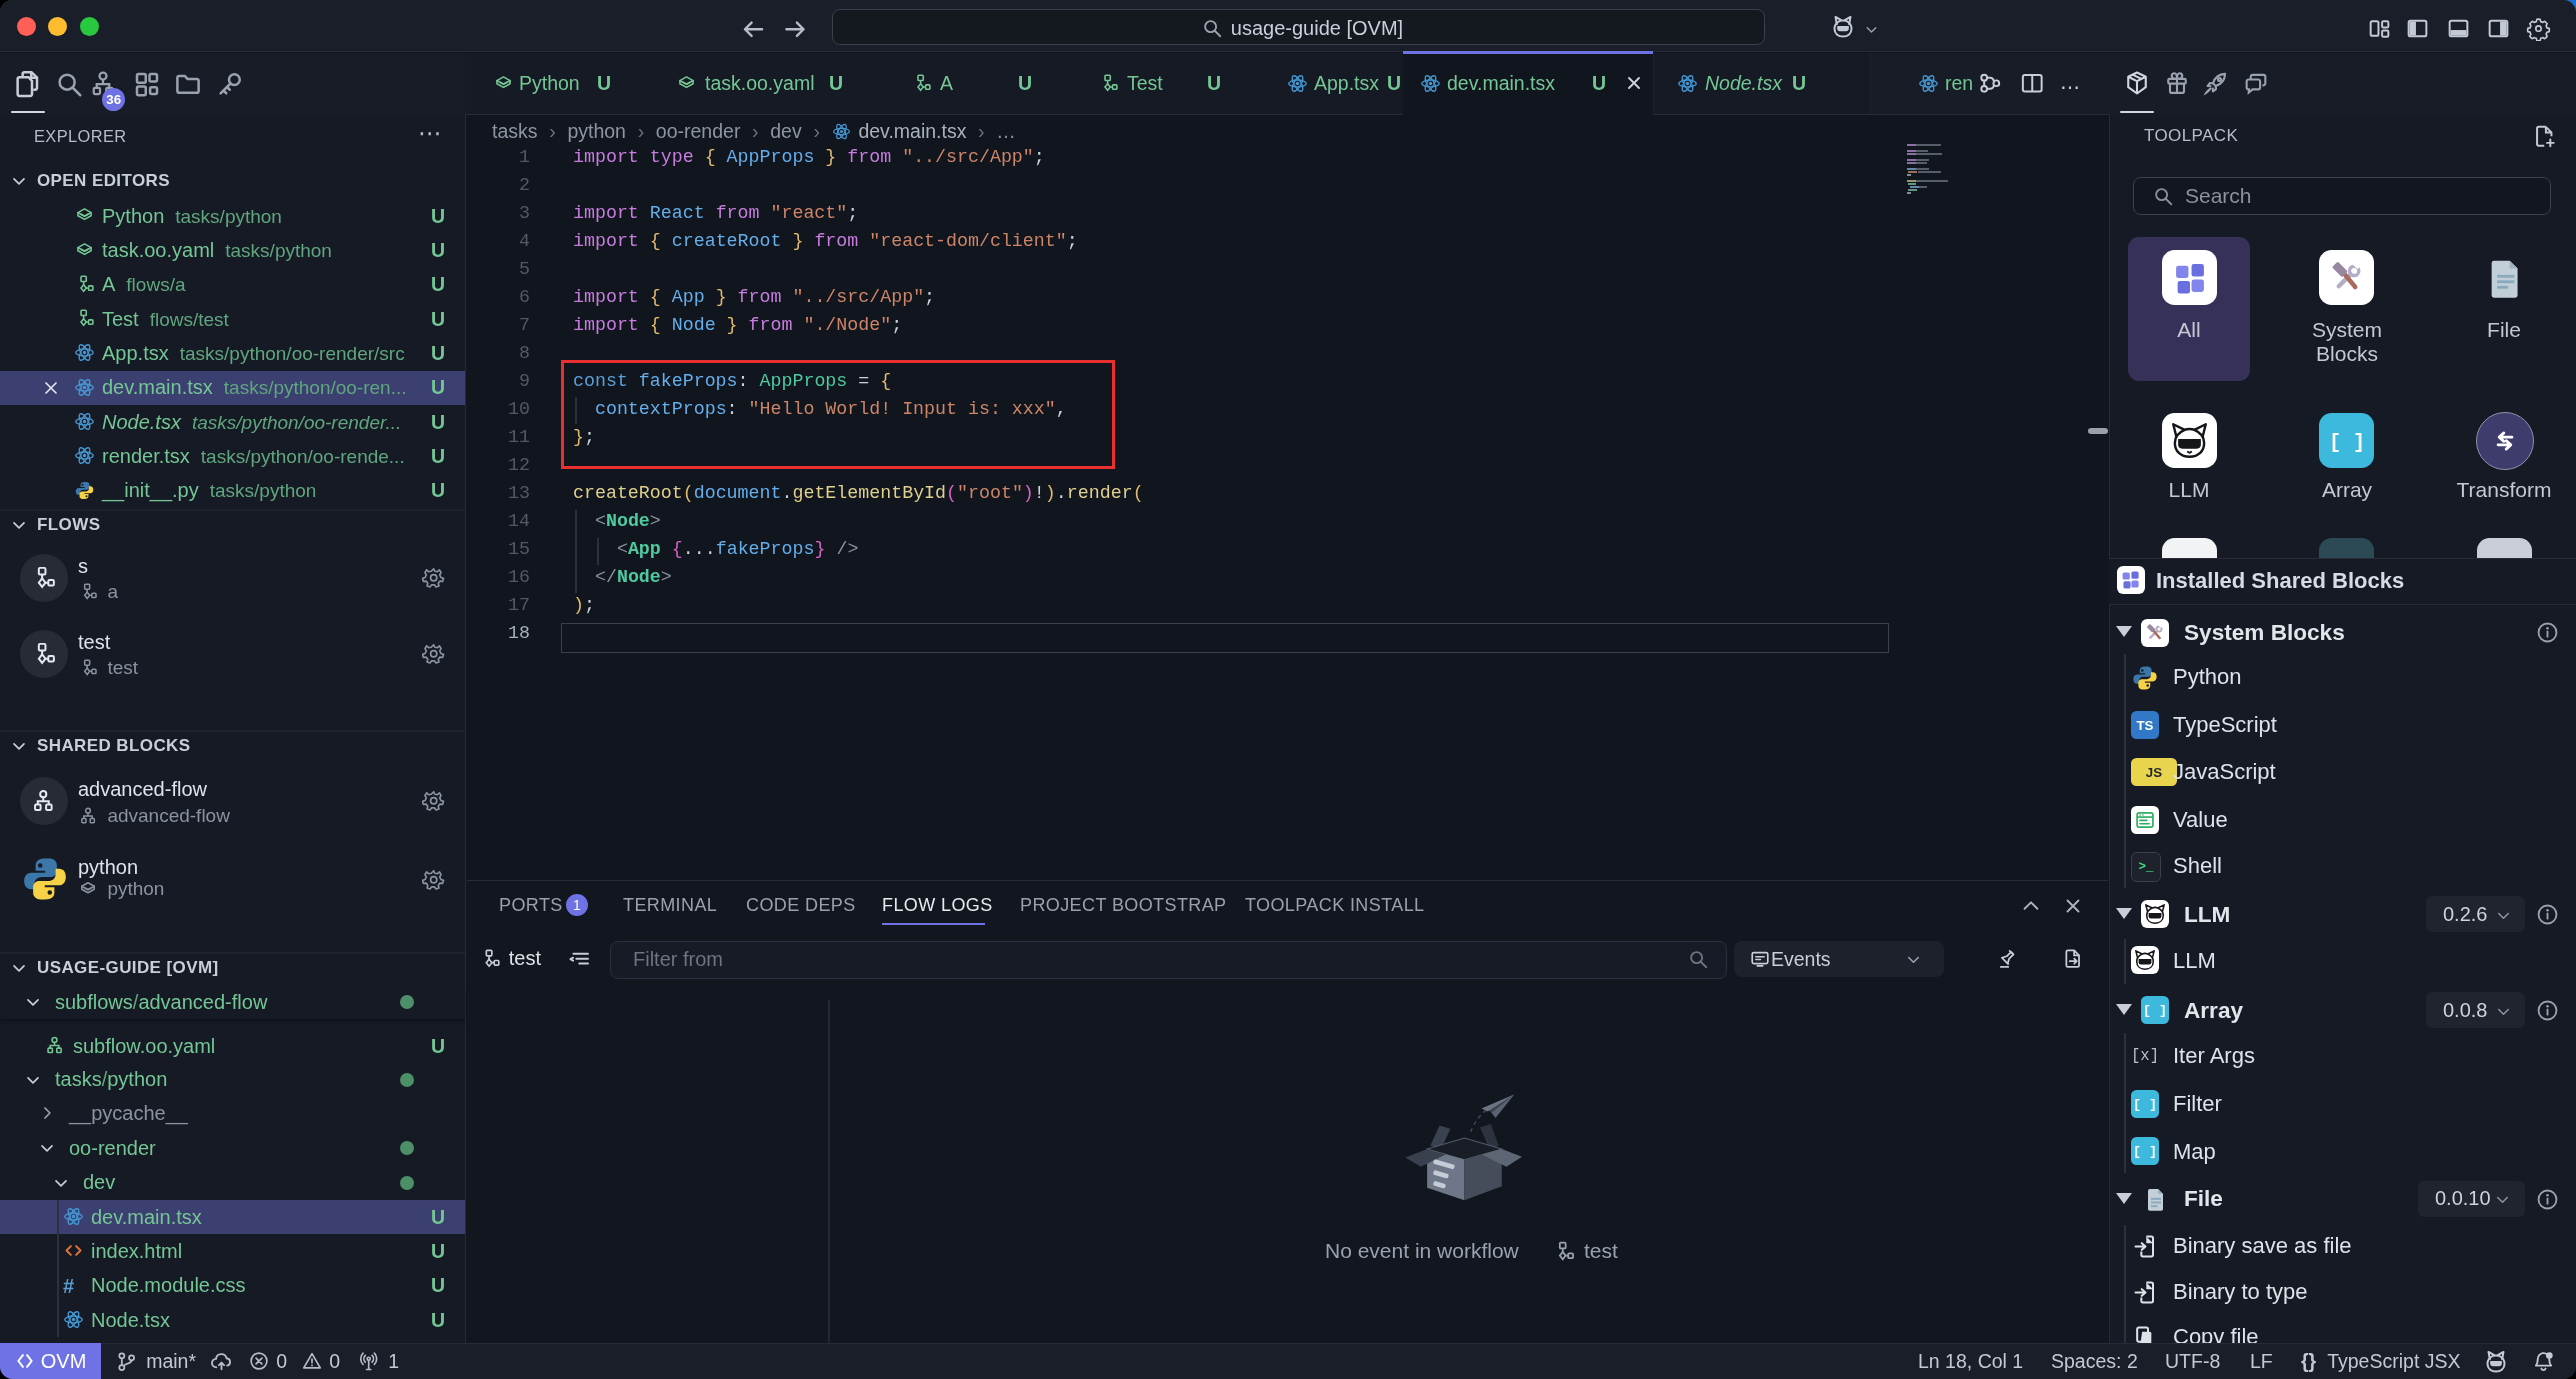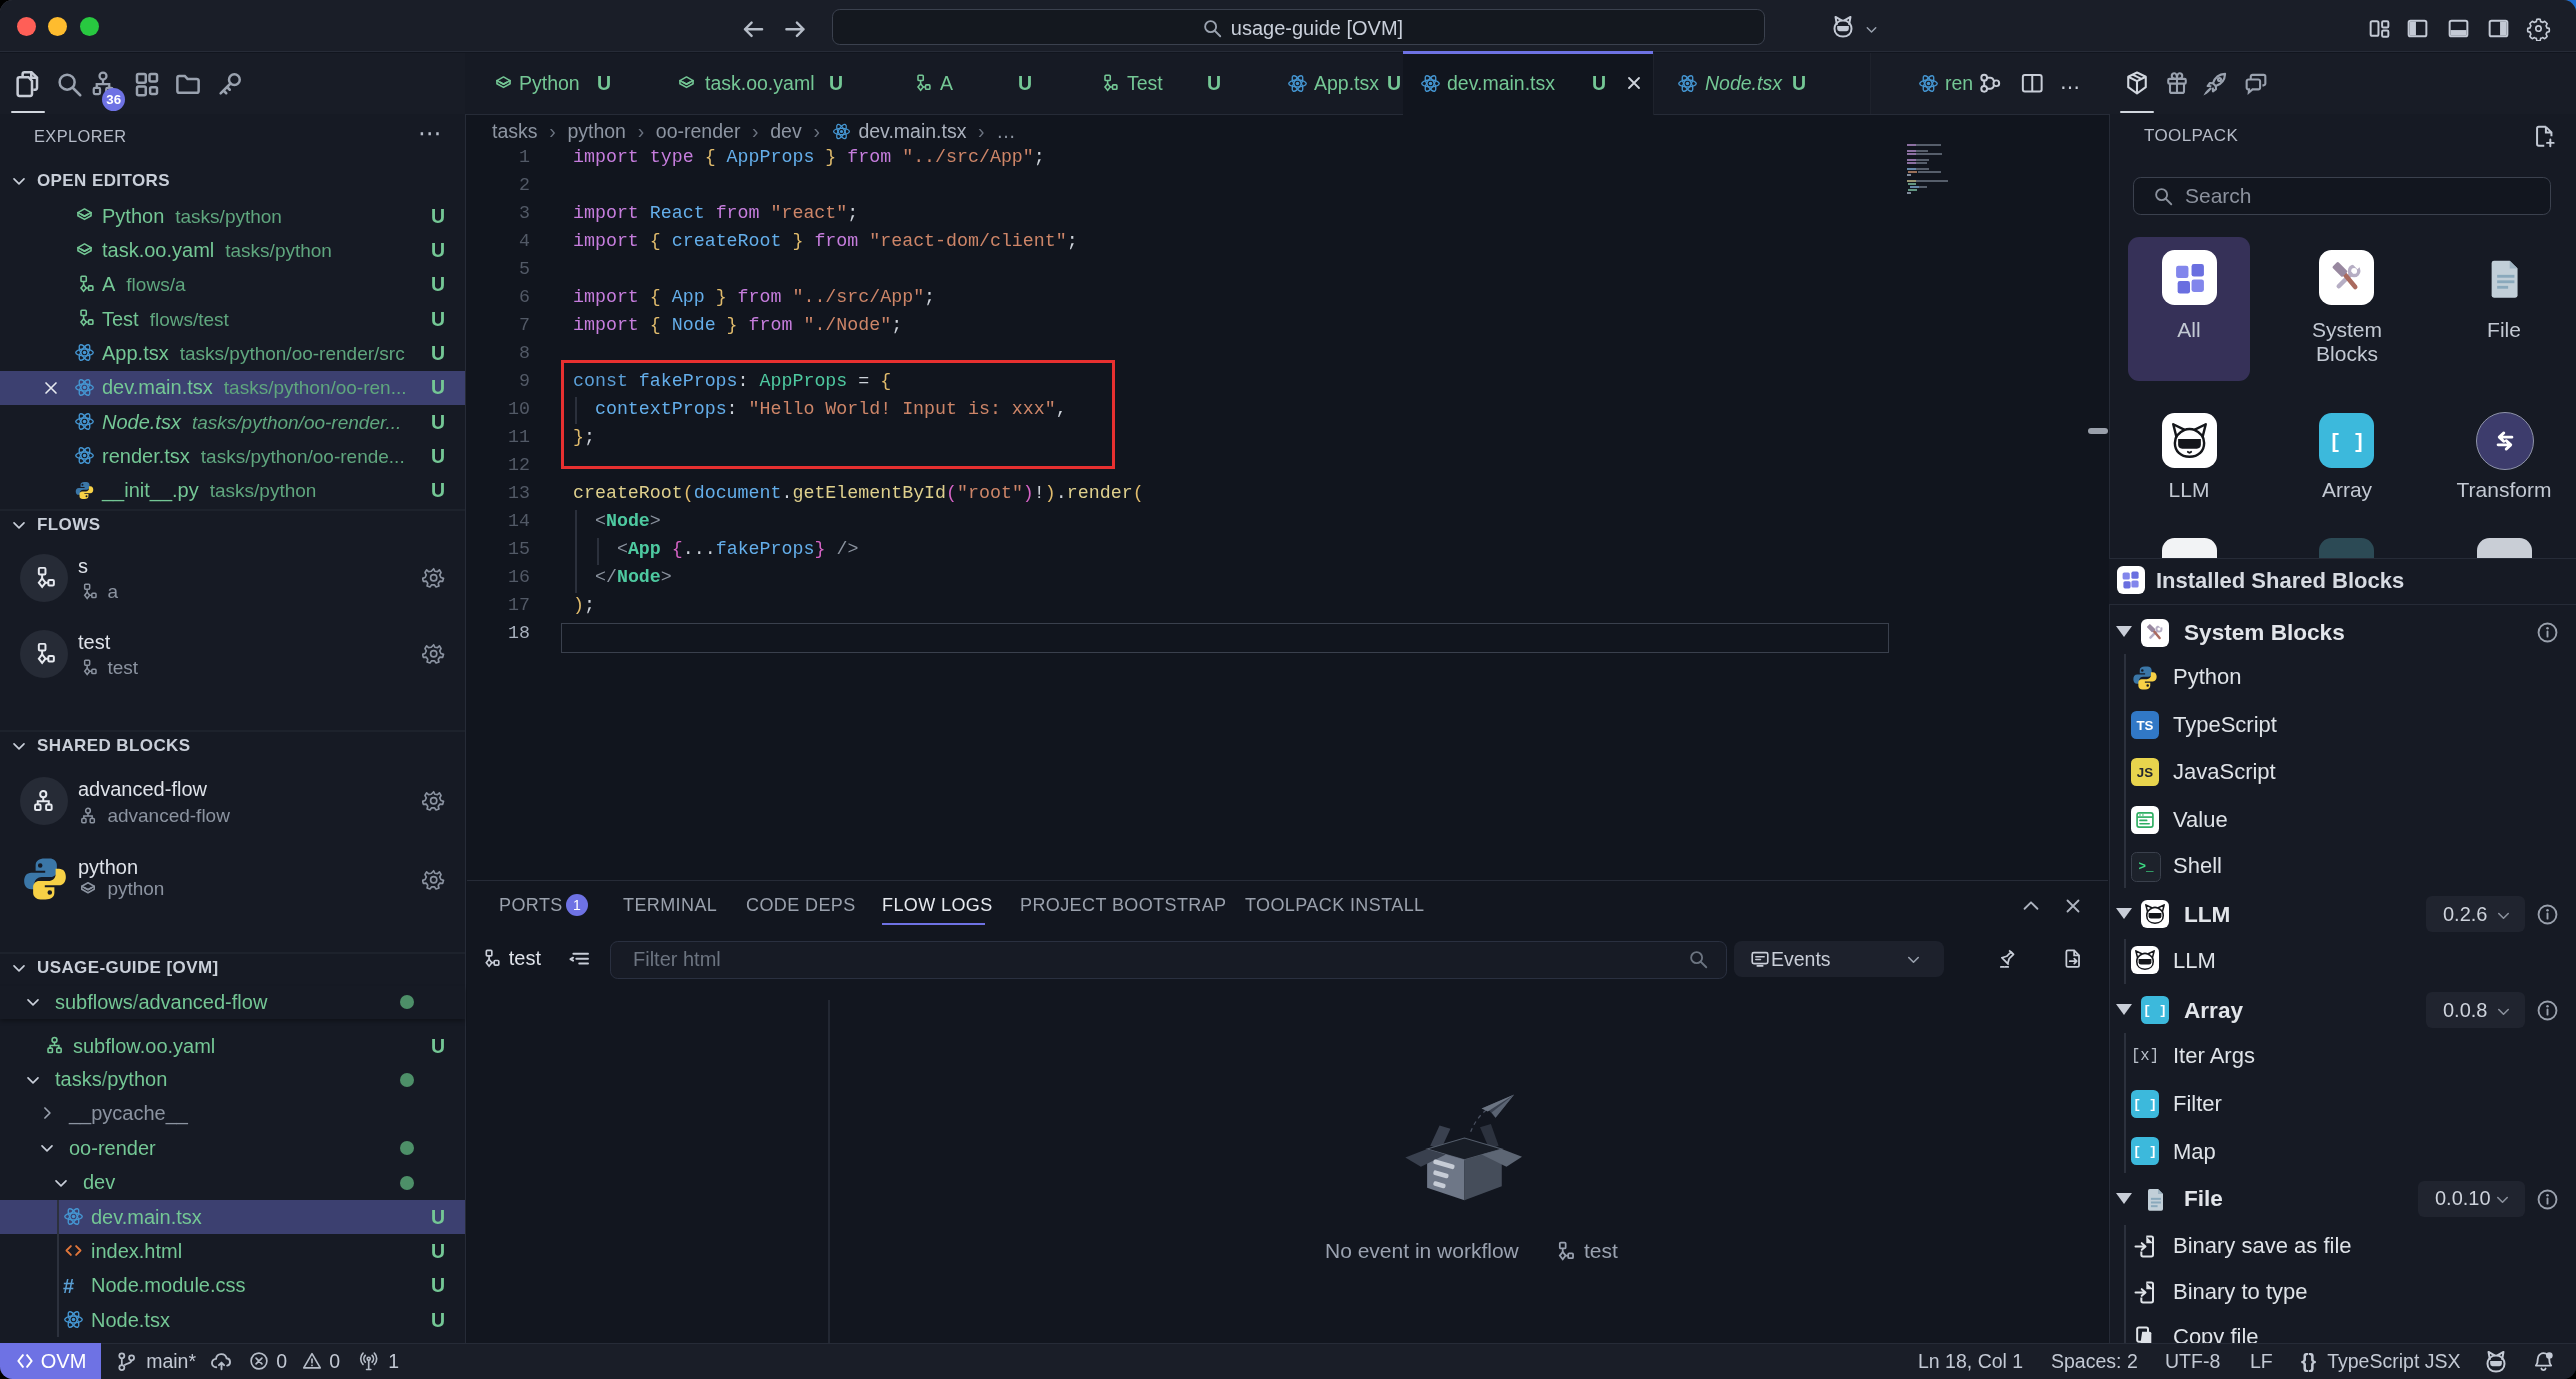--- a/index.html
+++ b/index.html
@@ -648,21 +648,21 @@
         <rect x="16.6" y="13.6" width="5" height="5" rx="1" stroke="#c8cdd7" stroke-width="1.8"></rect>
       </svg>
       <span style="color:#dfe3ea;font-size:20px;margin-left:7.8px">test</span>
     </div>
 <div class="a" style="left:569px;top:947px">
       <svg width="23.4" height="23.4" viewBox="0 0 24 24" fill="none" style="">
         <path d="M4.5 7 H19.5 M7.5 12 H19.5 M10.5 17 H19.5 M4.2 11 l-2.7 1.5 2.7 1.5" stroke="#c8cdd7" stroke-width="2" stroke-linecap="round" stroke-linejoin="round"></path>
       </svg>
     </div>
 <div class="a" style="left:610px;top:941px;width:1115px;height:36px;background:#171b25;border:1.6px solid #2a3040;border-radius:7.8px"></div>
-<div class="t" style="left:633px;top:939px;line-height:41px;color:#6c7480;font-size:20px;font-weight:400;letter-spacing:0;">Filter html</div>
+<div class="t" style="left:633px;top:939px;line-height:41px;color:#6c7480;font-size:20px;font-weight:400;letter-spacing:0;">Filter from</div>
 <div class="a" style="left:1687px;top:948px">
       <svg width="22" height="22" viewBox="0 0 24 24" fill="none" style="">
         <circle cx="10.5" cy="10.5" r="6" stroke="#6c7480" stroke-width="2"></circle>
         <path d="M15 15 L21 21" stroke="#6c7480" stroke-width="2" stroke-linecap="round"></path>
       </svg>
     </div>
 <div class="a" style="left:1734px;top:941px;width:210px;height:36px;background:#1d212c;border-radius:7.8px"></div>
 <div class="a row" style="left:1749px;top:948px;height:22px">
       <svg width="22" height="22" viewBox="0 0 24 24" fill="none" style="">
         <rect x="3.5" y="5" width="17" height="12" rx="1.8" stroke="#c9ced8" stroke-width="1.8"></rect>
@@ -830,21 +830,21 @@
           <path d="M12.2 21.8 c2.6 0 4.3 -1.1 4.3 -3.2 V16 h-4.6 v-1 h6.7 c2.2 0 3.4 -1.7 3.4 -4 c0 -2.2 -1.1 -3.9 -3.3 -3.9 h-1.6 v2.6 c0 1.9 -1.6 3.3 -3.5 3.3 h-4.4 c-1.6 0 -2.9 1.3 -2.9 2.9 v2.7 c0 1.9 1.6 3.2 3.5 3.2 z M14.3 19.6 a1.1 1.1 0 1 1 0 -2.2 a1.1 1.1 0 0 1 0 2.2 z" fill="#f7d146"></path>
         </svg>
       </div>
     </div>
 <div class="t" style="left:2173px;top:655px;line-height:44px;color:#dfe3e8;font-size:22px;font-weight:400;letter-spacing:0;">Python</div>
 <div class="a" style="left:2131px;top:711px">
       <div style="width:28px;height:28px;border-radius:5.5px;background:#3178c6;color:#fff;font-size:13.3px;font-weight:700;display:flex;align-items:center;justify-content:center">TS</div>
     </div>
 <div class="t" style="left:2173px;top:703px;line-height:44px;color:#dfe3e8;font-size:22px;font-weight:400;letter-spacing:0;">TypeScript</div>
 <div class="a" style="left:2131px;top:758px">
-      <div style="width:28px;height:28px;border-radius:5.5px;background:#e8d44d;color:#23272f;font-size:13.3px;font-weight:700;display:flex;align-items:center;justify-content:center">JS</div>
+      <div style="width:46px;height:28px;border-radius:5.5px;background:#e8d44d;color:#23272f;font-size:13.3px;font-weight:700;display:flex;align-items:center;justify-content:center">JS</div>
     </div>
 <div class="t" style="left:2173px;top:750px;line-height:44px;color:#dfe3e8;font-size:22px;font-weight:400;letter-spacing:0;">JavaScript</div>
 <div class="a" style="left:2131px;top:806px">
       <div style="width:28px;height:28px;border-radius:5.5px;background:#fff;display:flex;align-items:center;justify-content:center">
         <svg width="20" height="20" viewBox="0 0 24 24" fill="none" style="">
           <rect x="2.5" y="3.5" width="19" height="17" rx="2.5" stroke="#2fae62" stroke-width="2"></rect>
           <path d="M2.5 8.5 h19" stroke="#2fae62" stroke-width="2"></path>
           <circle cx="6" cy="6" r="1" fill="#2fae62"></circle>
           <circle cx="9.5" cy="6" r="1" fill="#2fae62"></circle>
           <path d="M6 12.5 h8 M6 16.5 h11" stroke="#2fae62" stroke-width="2" stroke-linecap="round"></path>

